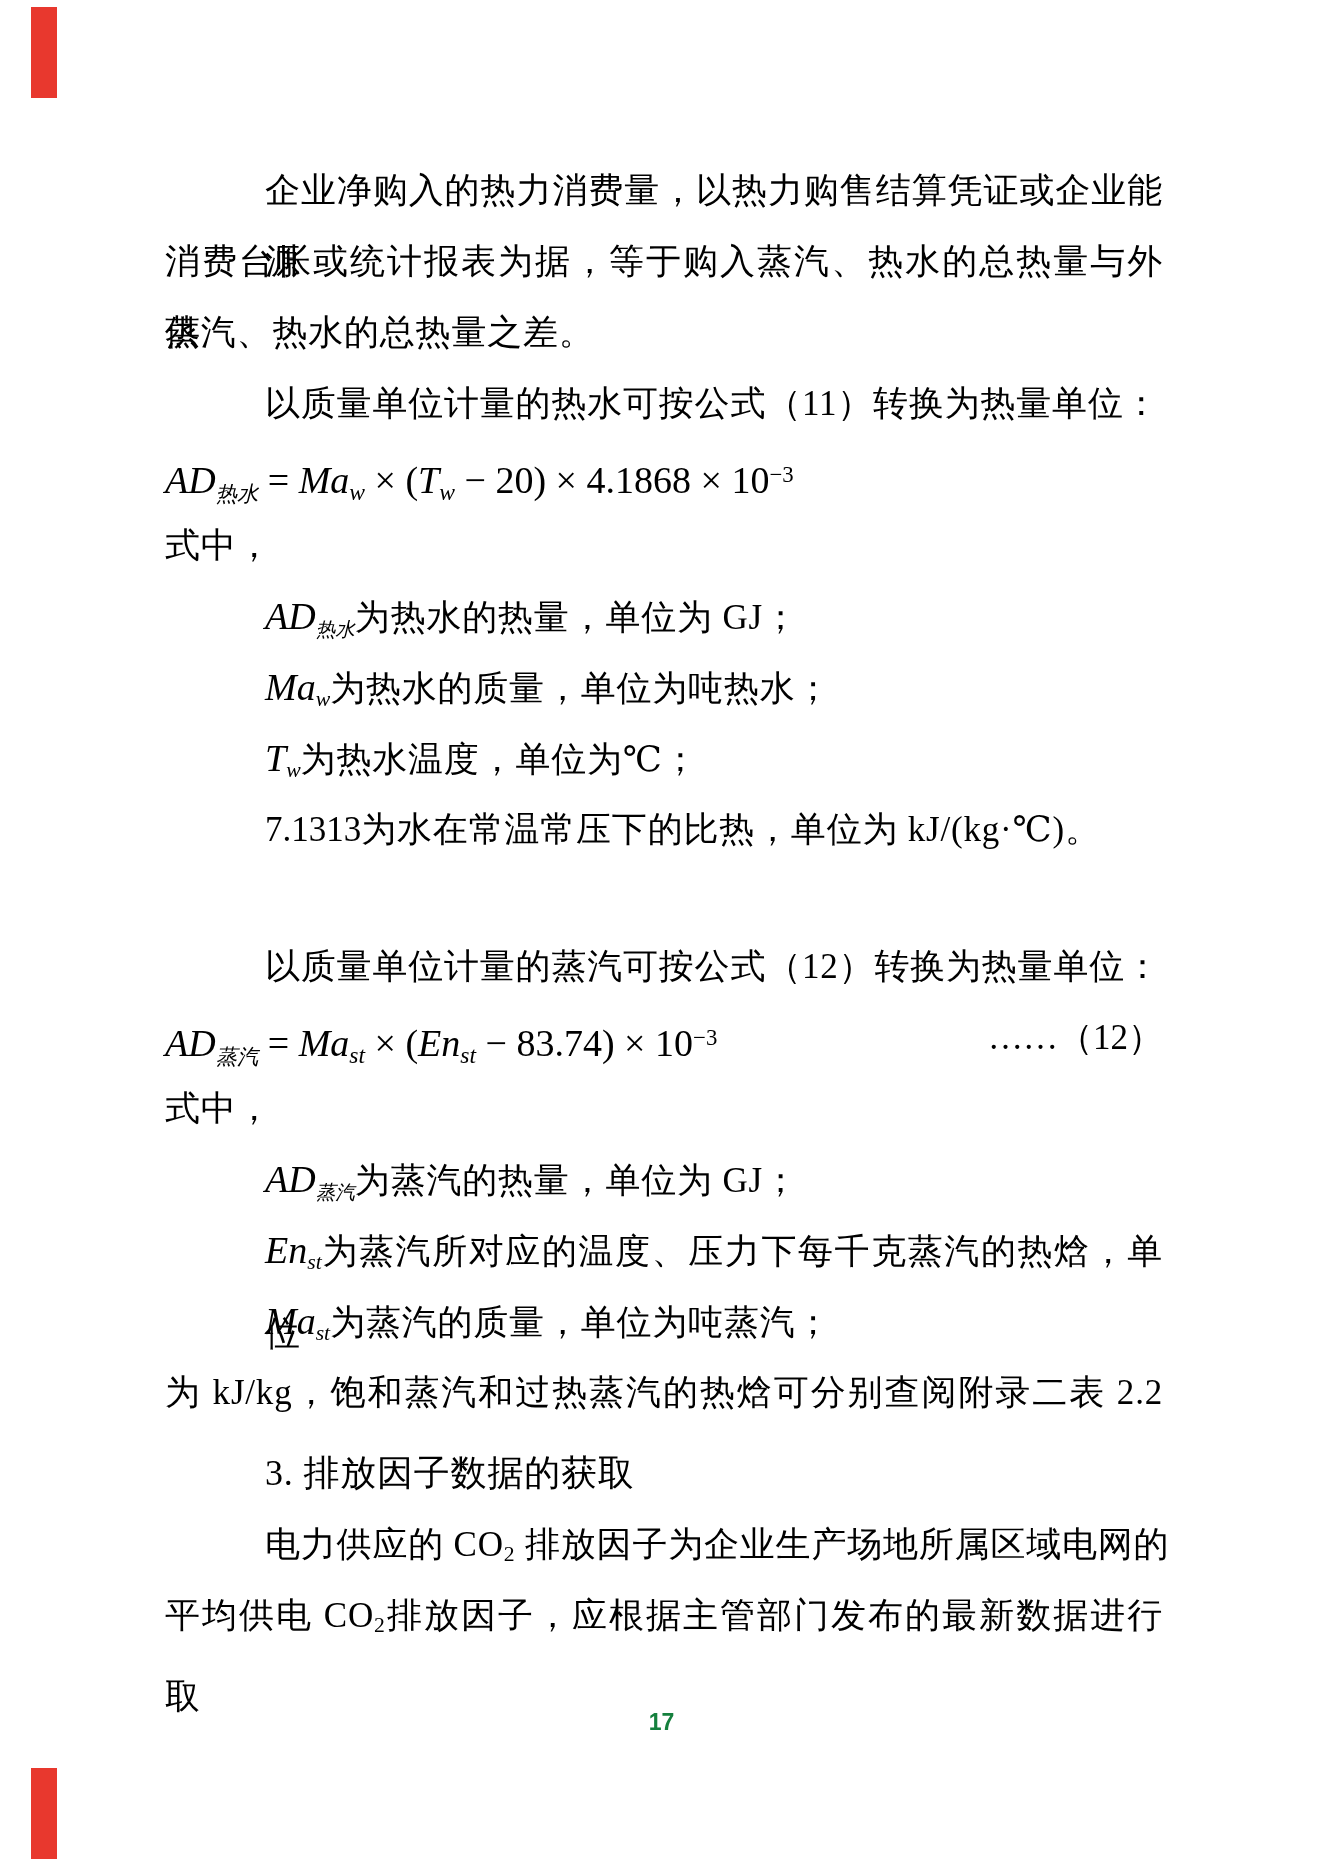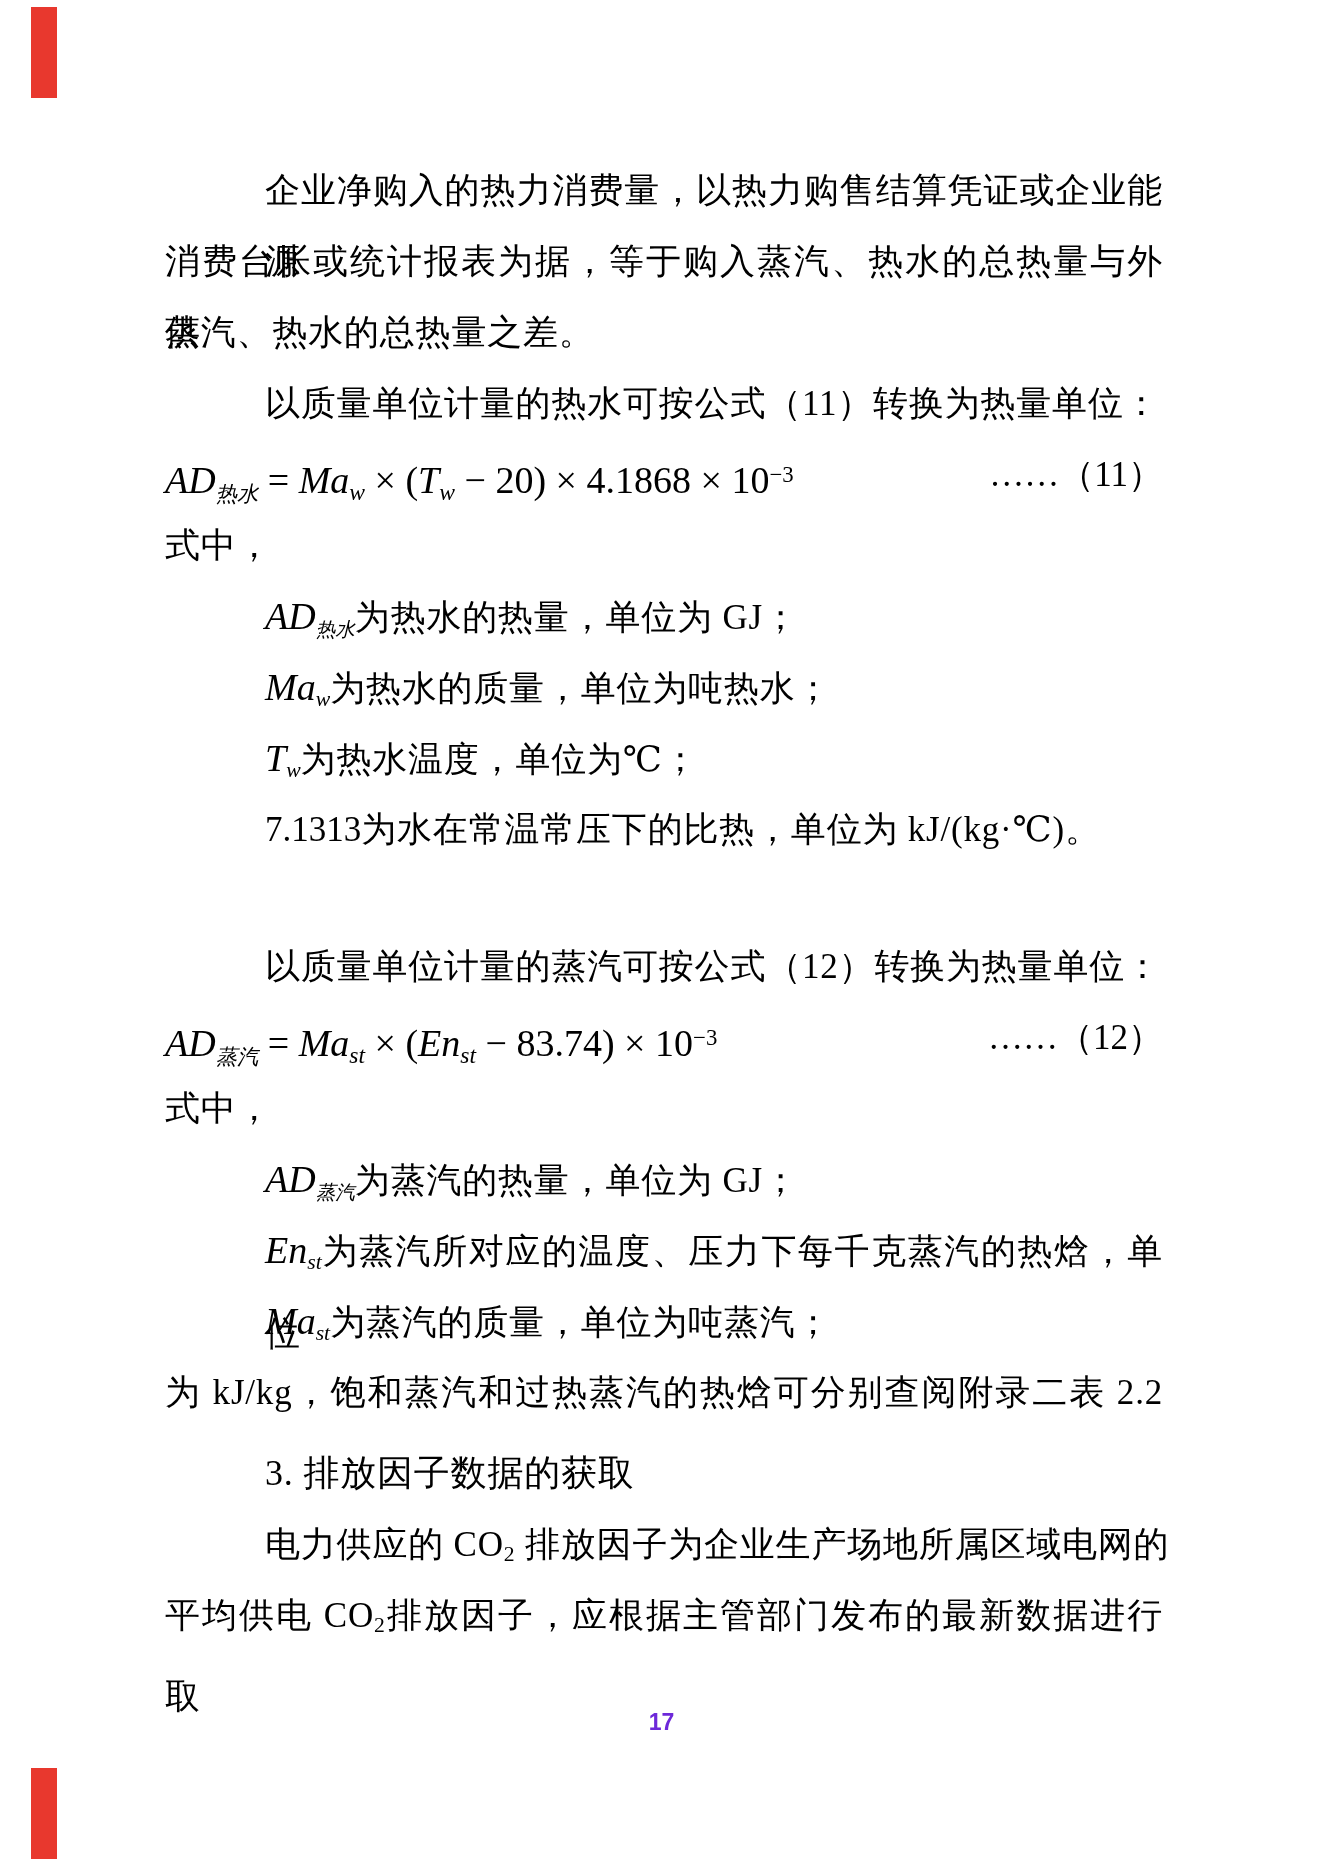--- a/index.html
+++ b/index.html
@@ -69,36 +69,36 @@
   .page-number {
     position: absolute;
     top: 1702px;
     left: 0;
     width: 100%;
     text-align: center;
     font-family: "Liberation Sans", "DejaVu Sans", sans-serif;
     font-weight: bold;
     font-size: 23px;
     line-height: 40px;
-    color: #6d28d9;
+    color: #15803d;
   }
 </style>
 </head>
 <body>
 
 <div class="page">
   <div class="red-marker top" style="background: rgb(232, 56, 46);"></div>
   <div class="red-marker bottom" style="background: rgb(232, 56, 46);"></div>
 
   <div class="doc">
       <div class="line indent justify"><span>企业净购入的热力消费量，以热力购售结算凭证或企业能源</span></div>
       <div class="line justify"><span>消费台帐或统计报表为据，等于购入蒸汽、热水的总热量与外供</span></div>
       <div class="line"><span>蒸汽、热水的总热量之差。</span></div>
       <div class="line indent"><span>以质量单位计量的热水可按公式（11）转换为热量单位：</span></div>
-      <div class="line formula"><span class="seg-i">AD</span><span class="seg-csub">热水</span><span class="seg-op"> = </span><span class="seg-i">Ma</span><span class="seg-isub">w</span><span class="seg-op"> × (</span><span class="seg-i">T</span><span class="seg-isub">w</span><span class="seg-op"> − 20) × 4.1868 ×  10</span><span class="seg-sup">−3</span><span class="seg-fnum">……（11）</span></div>
+      <div class="line formula"><span class="seg-i">AD</span><span class="seg-csub">热水</span><span class="seg-op"> = </span><span class="seg-i">Ma</span><span class="seg-isub">w</span><span class="seg-op"> × (</span><span class="seg-i">T</span><span class="seg-isub">w</span><span class="seg-op"> − 20) × 4.1868 ×  10</span><span class="seg-sup">−3</span></div>
       <div class="line"><span>式中，</span></div>
       <div class="line indent"><span class="seg-iv">AD</span><span class="seg-csub">热水</span><span>为热水的热量，单位为 GJ；</span></div>
       <div class="line indent"><span class="seg-iv">Ma</span><span class="seg-isub">w</span><span>为热水的质量，单位为吨热水；</span></div>
       <div class="line indent"><span class="seg-iv">T</span><span class="seg-isub">w</span><span>为热水温度，单位为℃；</span></div>
       <div class="line indent"><span class="seg-num">7.1313</span><span>为水在常温常压下的比热，单位为 kJ/(kg·℃)。</span></div>
       <div class="line indent gap"><span>以质量单位计量的蒸汽可按公式（12）转换为热量单位：</span></div>
       <div class="line formula"><span class="seg-i">AD</span><span class="seg-csub">蒸汽</span><span class="seg-op"> =  </span><span class="seg-i">Ma</span><span class="seg-isub">st</span><span class="seg-op"> × (</span><span class="seg-i">En</span><span class="seg-isub">st</span><span class="seg-op"> − 83.74) × 10</span><span class="seg-sup">−3</span><span class="seg-fnum">……（12）</span></div>
       <div class="line"><span>式中，</span></div>
       <div class="line indent"><span class="seg-iv">AD</span><span class="seg-csub">蒸汽</span><span>为蒸汽的热量，单位为 GJ；</span></div>
       <div class="line indent justify"><span class="seg-iv">En</span><span class="seg-isub">st</span><span>为蒸汽所对应的温度、压力下每千克蒸汽的热焓，单位</span></div>

